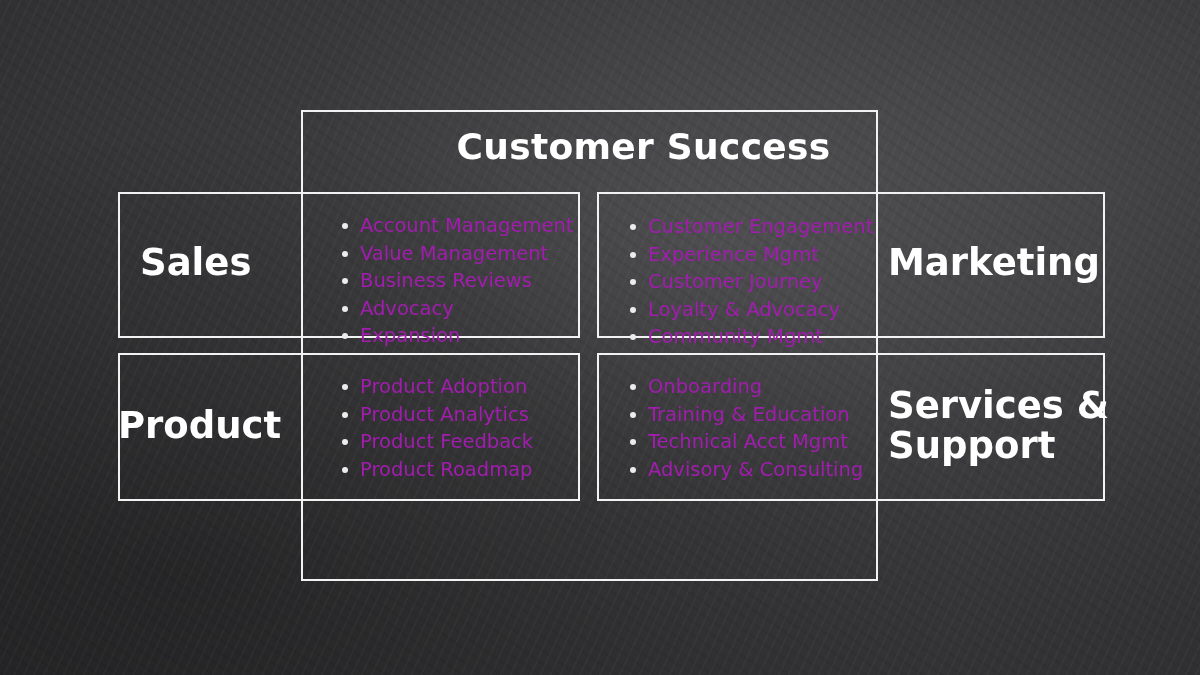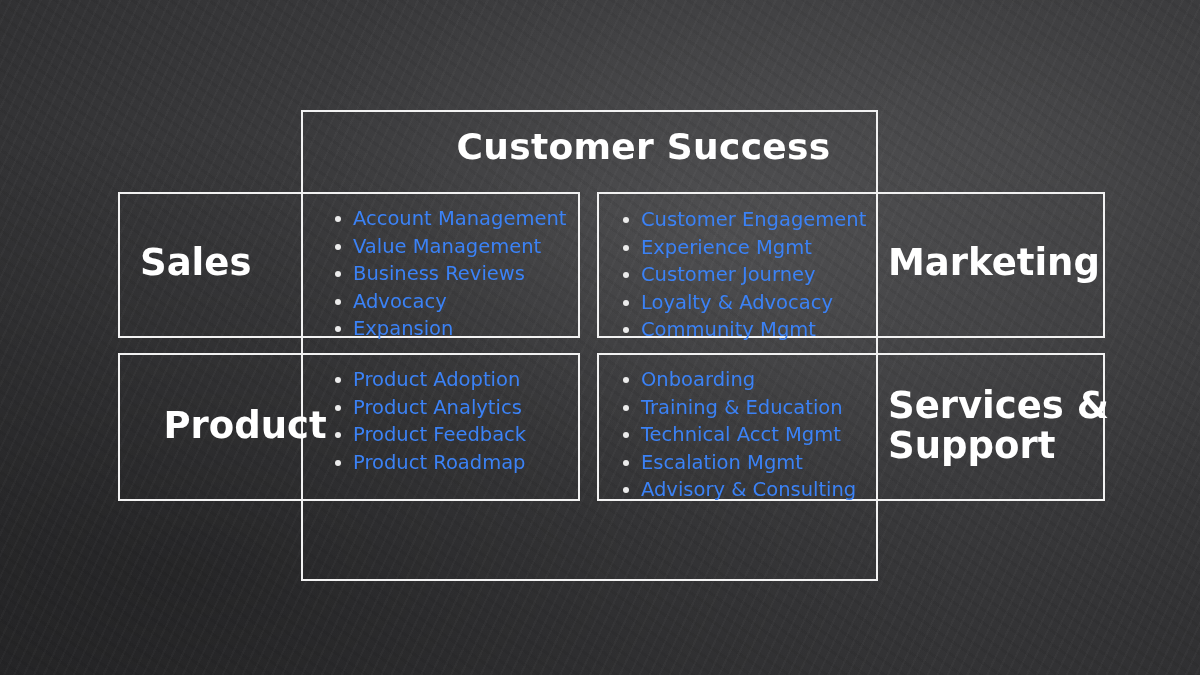--- a/index.html
+++ b/index.html
@@ -19,22 +19,22 @@
   }
   .box { position:absolute; border:2px solid #f2f2f2; box-sizing:border-box; }
   .title {
     position:absolute; left:301px; width:685px; top:126px;
     text-align:center; font-weight:bold; font-size:36px; letter-spacing:0.3px;
   }
   .label {
     position:absolute; font-weight:bold; font-size:37px; line-height:40px;
   }
   ul.list {
-    position:absolute; margin:9px; padding:0; list-style:none;
-    font-size:19.5px; line-height:27.5px; color:#3b82f6;
+    position:absolute; margin:16px; padding:0; list-style:none;
+    font-size:19.5px; line-height:27.5px; color:#a21caf;
   }
   ul.list li { position:relative; padding-left:22px; white-space:nowrap; }
   ul.list li::before {
     content:""; position:absolute; left:4px; top:11px;
     width:6px; height:6px; border-radius:50%; background:#ececec;
   }
 </style>
 </head>
 <body>
 
@@ -60,31 +60,30 @@
 
 <ul class="list" style="left:610px; top:197px;">
   <li>Customer Engagement</li>
   <li>Experience Mgmt</li>
   <li>Customer Journey</li>
   <li>Loyalty &amp; Advocacy</li>
   <li>Community Mgmt</li>
 </ul>
 <div class="label" style="left:888px; top:243px;">Marketing</div>
 
-<div class="label" style="left:118px; width:174px; text-align:center; top:406px;margin-left:40px;">Product</div>
+<div class="label" style="left:118px; width:174px; text-align:left; top:406px;">Product</div>
 <ul class="list" style="left:322px; top:357px;">
   <li>Product Adoption</li>
   <li>Product Analytics</li>
   <li>Product Feedback</li>
   <li>Product Roadmap</li>
 </ul>
 
 <ul class="list" style="left:610px; top:357px;">
   <li>Onboarding</li>
   <li>Training &amp; Education</li>
   <li>Technical Acct Mgmt</li>
-  <li>Escalation Mgmt</li>
   <li>Advisory &amp; Consulting</li>
 </ul>
 <div class="label" style="left:888px; top:386px;">
   <div>Services &amp;</div>
   <div>Support</div>
 </div>
 
 </body></html>

